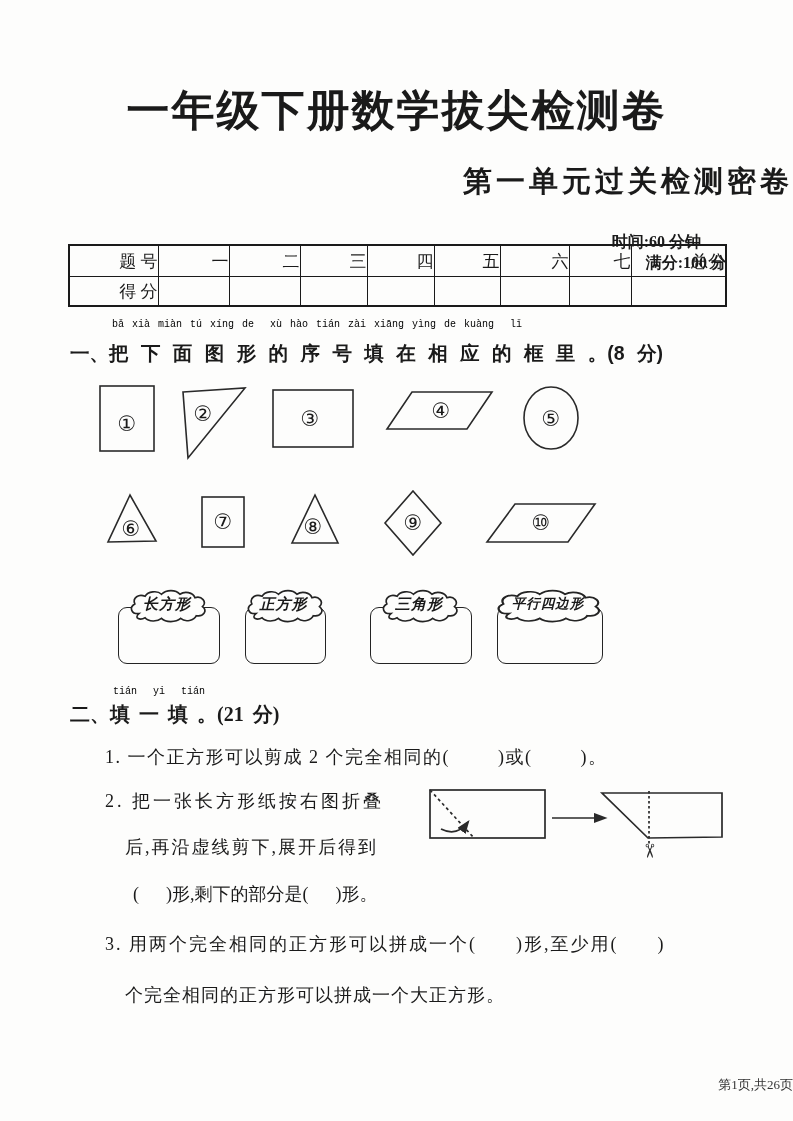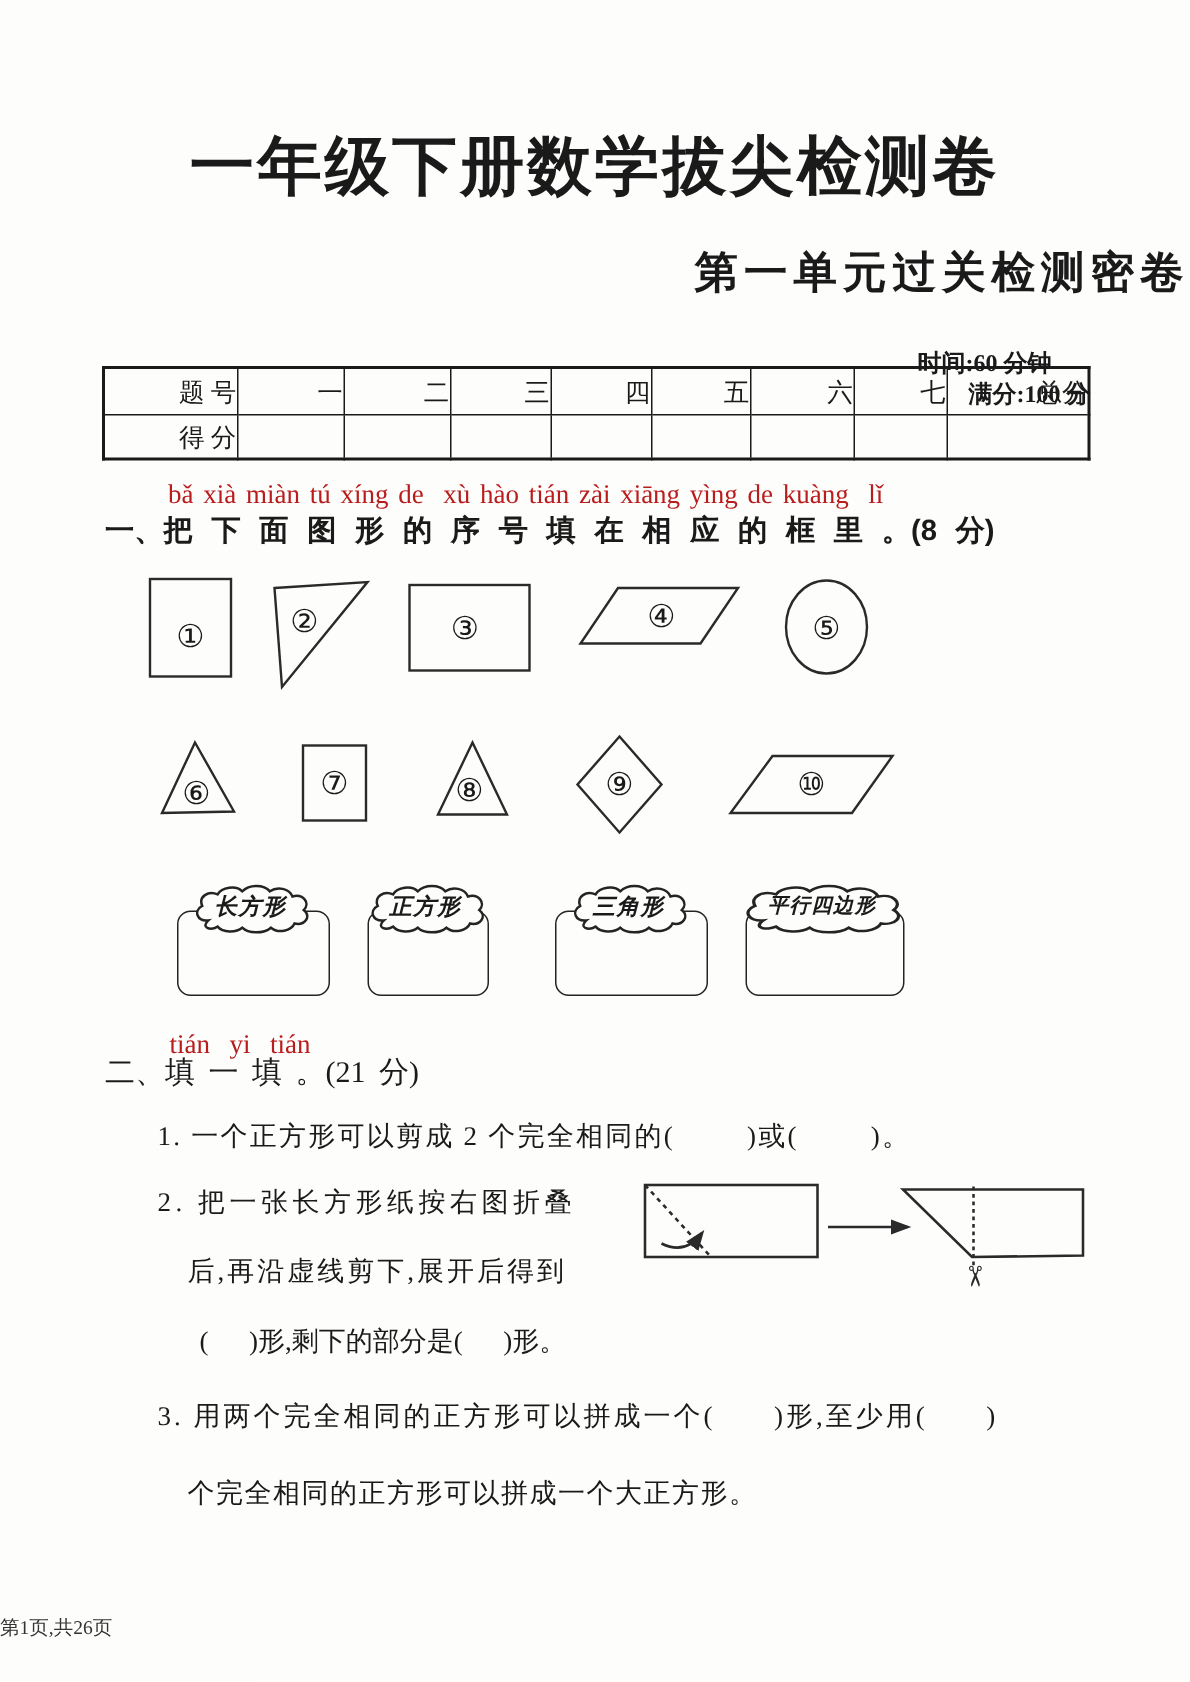--- a/index.html
+++ b/index.html
@@ -34,31 +34,31 @@
     font-size:17px;
   }
   table.score-table td{
     border:1px solid #1a1a1a;text-align:right;vertical-align:middle;
     padding:0;white-space:pre;
   }
   tr.r1 td{height:30px;}
   tr.r2 td{height:28px;}
   .pinyin{
     position:absolute;
-    font-family:Liberation Serif, serif;
-    font-size:18px;color:#b91c1c;white-space:pre;word-spacing:2px;
+    font-family:Liberation Mono, monospace;
+    font-size:10px;color:#000000;white-space:pre;word-spacing:2px;
   }
   .h-sec1{
     position:absolute;left:70px;top:340px;
     font-family:"Liberation Sans","DejaVu Sans",sans-serif;
     font-weight:bold;font-size:19.5px;white-space:pre;word-spacing:7px;
   }
   .h-sec2{
     position:absolute;left:70px;top:701px;
-    font-weight:normal;font-size:20px;white-space:pre;word-spacing:4px;text-align:center;
+    font-weight:bold;font-size:20px;white-space:pre;word-spacing:4px;text-align:center;
   }
   .qline{
     position:absolute;font-size:18px;white-space:pre;line-height:1.2;
   }
   svg.shapes{position:absolute;left:0;top:380px;}
   svg.shapes .outline{fill:none;stroke:#2a2a2a;stroke-width:1.6;}
   svg.shapes text{
     font-family:"DejaVu Sans","Liberation Sans",sans-serif;
     font-size:21px;fill:#1a1a1a;text-anchor:middle;
   }
@@ -69,21 +69,21 @@
   }
   .cloud{position:absolute;top:0;left:50%;transform:translateX(-50%);}
   .cloud path{fill:#fdfdfc;stroke:#242424;stroke-width:2.4;}
   .cloud-label{
     position:absolute;top:7px;left:0;right:4px;text-align:center;
     font-weight:bold;font-size:15px;letter-spacing:1px;white-space:nowrap;font-style:italic;
   }
   svg.foldfig{position:absolute;left:420px;top:778px;}
   svg.foldfig .ln{fill:none;stroke:#2a2a2a;stroke-width:1.7;}
   .footer{
-    position:absolute;left:0;right:0;top:1076px;text-align:left;
+    position:absolute;left:0;right:0;top:1076px;text-align:right;
     font-size:13px;color:#333;
   }
 </style>
 </head>
 <body>
 
 <div class="page">
 
   <h1 class="title">一年级下册数学拔尖检测卷</h1>
   <h2 class="subtitle">第一单元过关检测密卷</h2>

